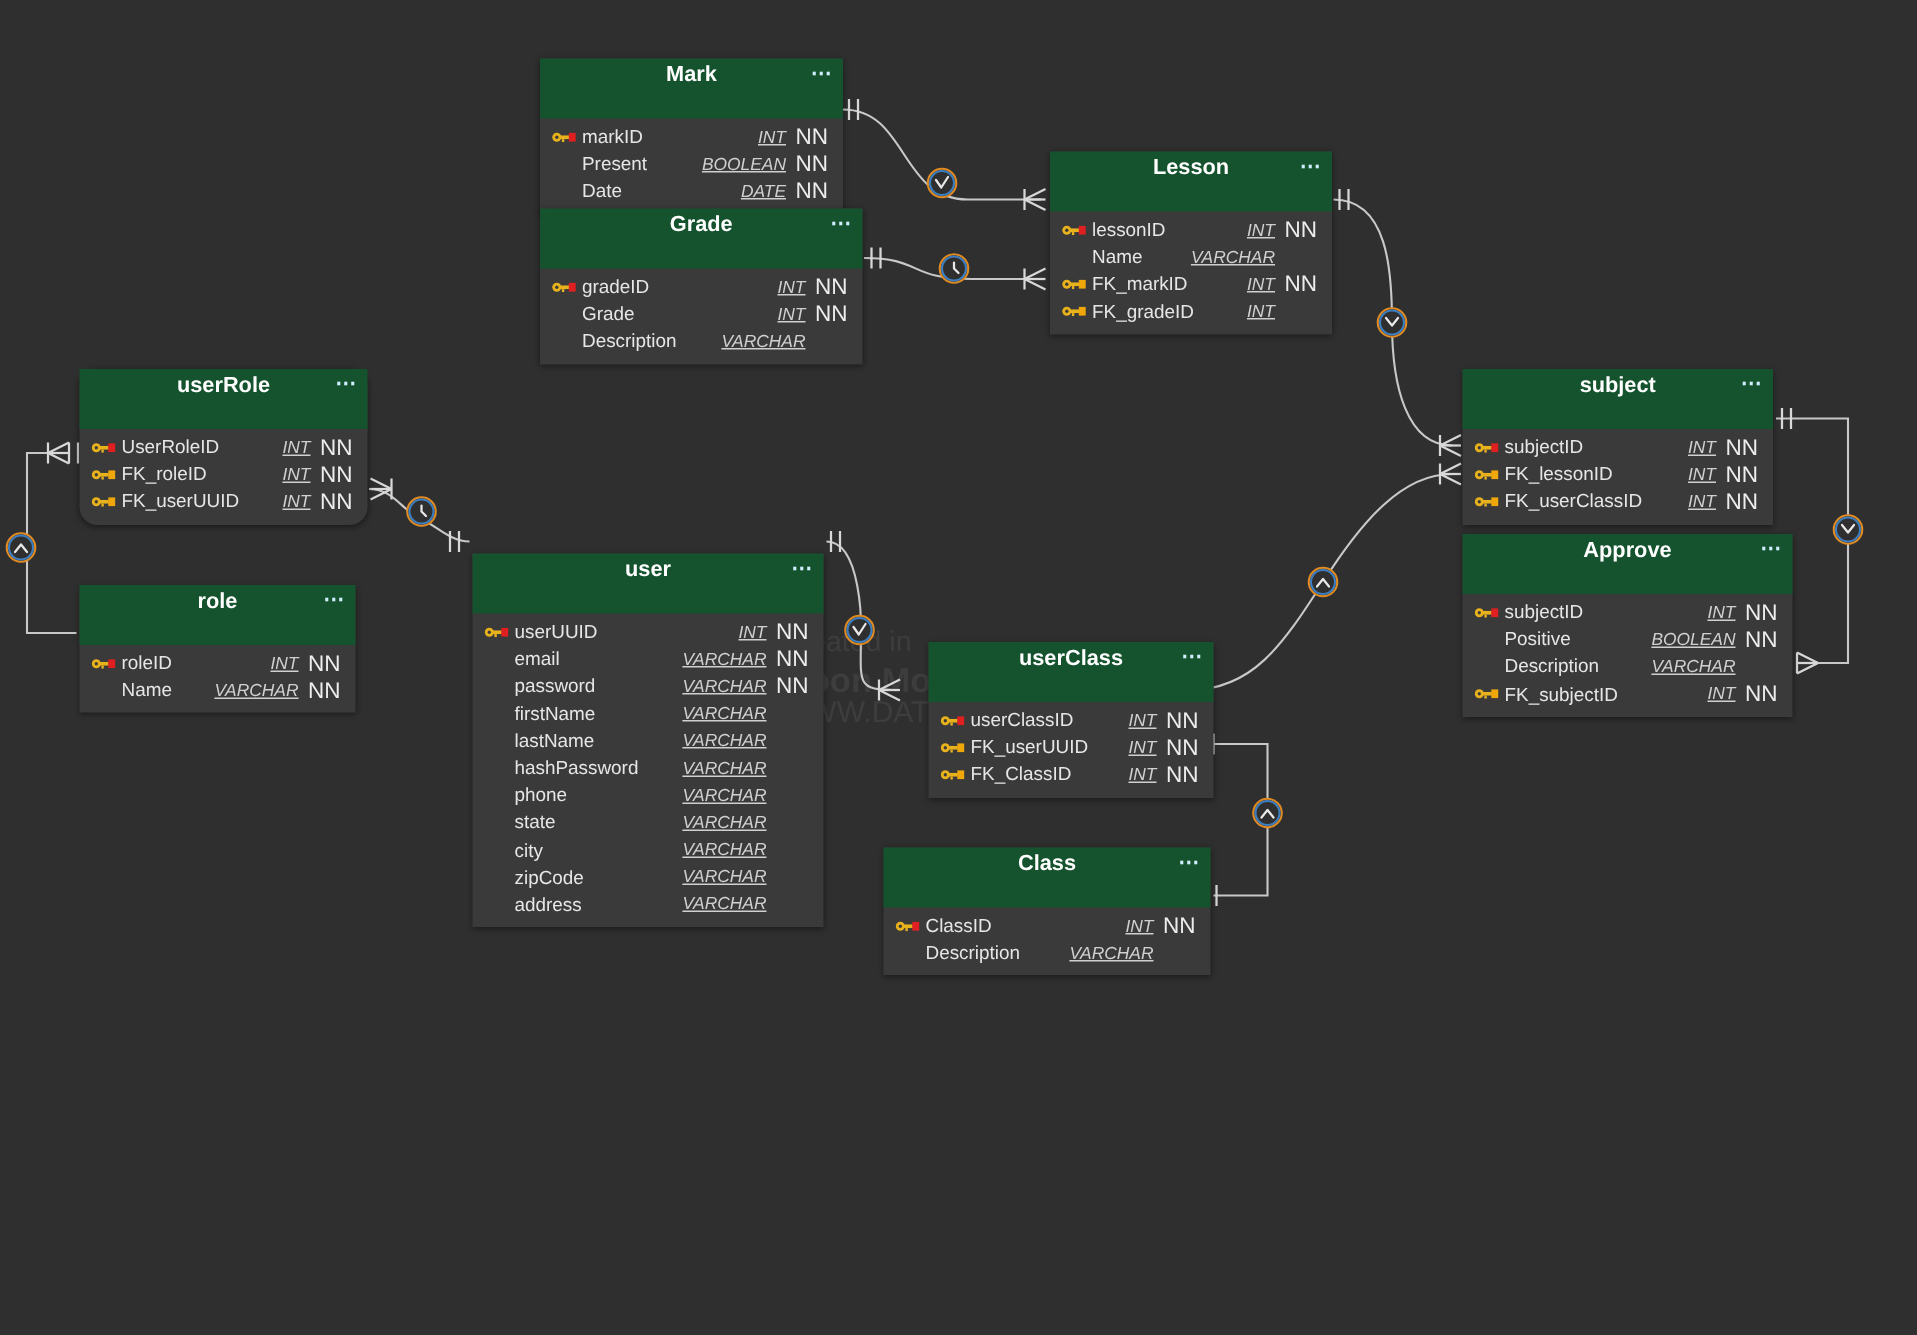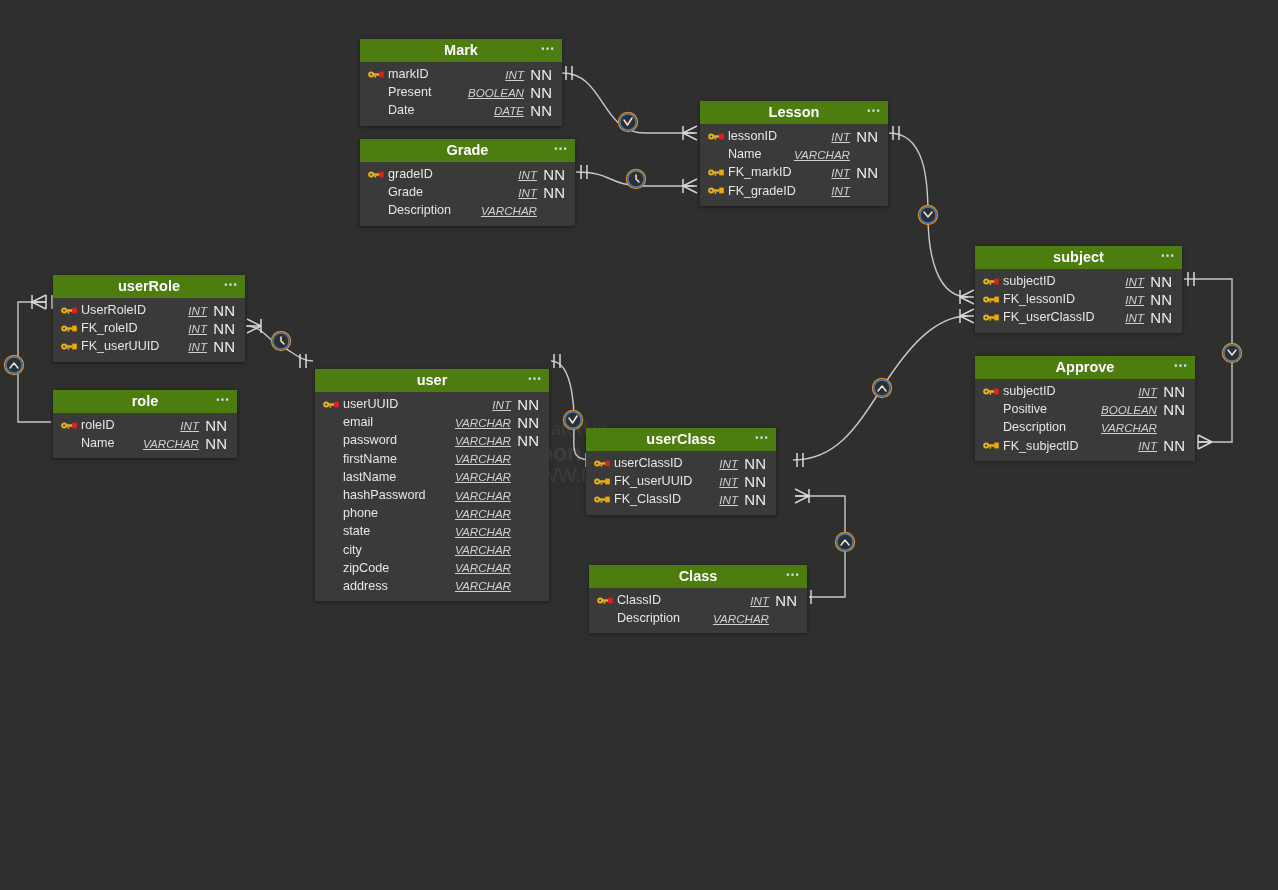--- a/index.html
+++ b/index.html
@@ -63,26 +63,26 @@
     stroke-linejoin: round;
   }
 
   .table {
     position: absolute;
     background: #3a3a3a;
     box-shadow: 0 1px 4px rgba(0,0,0,0.45);
     box-sizing: border-box;
   }
   .table-header {
-    background: #4d7c0f;
+    background: #14532d;
     color: #ffffff;
     font-weight: bold;
     font-size: 14.5px;
     text-align: center;
-    height: 23px;
+    height: 40px;
     line-height: 23px;
     position: relative;
     user-select: none;
   }
   .table-header .dots {
     position: absolute;
     right: 7px;
     top: -2px;
     font-size: 14px;
     color: #cfeeff;
@@ -425,21 +425,21 @@
                 <rect x="6.6" y="6.7" width="1.6" height="2" fill="#e8b21d"></rect>
                 <rect x="11.2" y="2.6" width="4.6" height="5.8" fill="#f0a70a"></rect>
               </svg>
             </span>
             <span class="col-name">FK_gradeID</span>
             <span class="col-type">INT</span>
             <span class="col-nn"></span>
           </div>
         </div>
       </div>
-      <div class="table" style="left: 53px; top: 275px; width: 192px;">
+      <div class="table" style="left: 53px; top: 246px; width: 192px; border-radius: 12px;">
         <div class="table-header"><span>userRole</span><span class="dots">⋯</span></div>
         <div class="table-body">
           <div class="col-row">
             <span class="keycell">
               <svg class="key-svg" width="17" height="11" viewBox="0 0 17 11">
                 <circle cx="3.2" cy="5.5" r="3" fill="#e8b21d"></circle>
                 <circle cx="3.2" cy="5.5" r="1.1" fill="#3a3a3a"></circle>
                 <rect x="5" y="4.3" width="6.5" height="2.4" fill="#e8b21d"></rect>
                 <rect x="6.6" y="6.7" width="1.6" height="2" fill="#e8b21d"></rect>
                 <rect x="11.2" y="2.6" width="4.6" height="5.8" fill="#e02020"></rect>
@@ -576,21 +576,21 @@
             <span class="col-nn"></span>
           </div>
           <div class="col-row">
             <span class="keycell"></span>
             <span class="col-name">address</span>
             <span class="col-type">VARCHAR</span>
             <span class="col-nn"></span>
           </div>
         </div>
       </div>
-      <div class="table" style="left: 586px; top: 428px; width: 190px;">
+      <div class="table" style="left: 619px; top: 428px; width: 190px;">
         <div class="table-header"><span>userClass</span><span class="dots">⋯</span></div>
         <div class="table-body">
           <div class="col-row">
             <span class="keycell">
               <svg class="key-svg" width="17" height="11" viewBox="0 0 17 11">
                 <circle cx="3.2" cy="5.5" r="3" fill="#e8b21d"></circle>
                 <circle cx="3.2" cy="5.5" r="1.1" fill="#3a3a3a"></circle>
                 <rect x="5" y="4.3" width="6.5" height="2.4" fill="#e8b21d"></rect>
                 <rect x="6.6" y="6.7" width="1.6" height="2" fill="#e8b21d"></rect>
                 <rect x="11.2" y="2.6" width="4.6" height="5.8" fill="#e02020"></rect>

